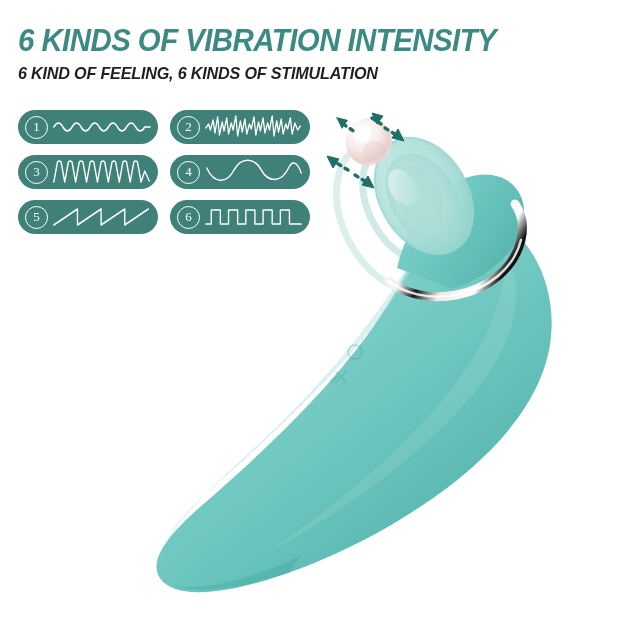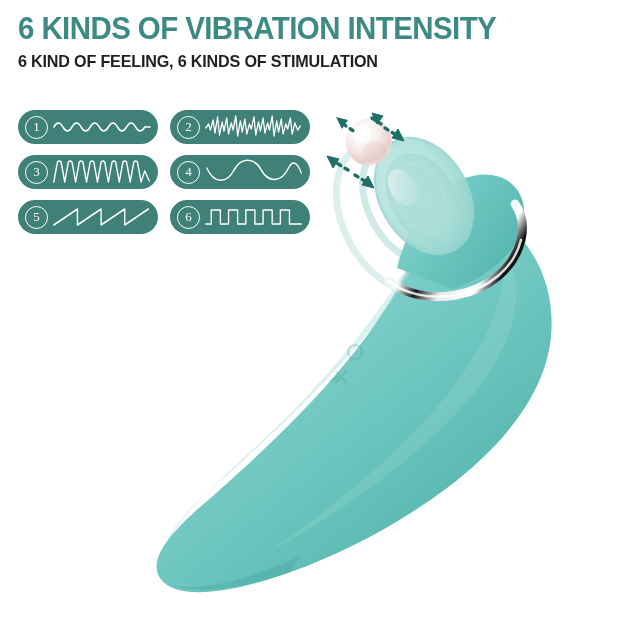--- a/index.html
+++ b/index.html
@@ -4,21 +4,21 @@
 <style>
   html,body{margin:0;padding:0;}
   body{
     width:624px;height:624px;background:#ffffff;
     font-family:"Liberation Sans", sans-serif;
     overflow:hidden;position:relative;
   }
   .stage{position:absolute;inset:0;}
 
   
-  .head-block{position:absolute;left:18px;top:12px;width:600px;}
+  .head-block{position:absolute;left:18px;top:24px;width:600px;font-style:italic;}
   .title{
     font-size:31px;line-height:34px;font-weight:bold;
     color:#3d8a85;letter-spacing:-0.6px;
     transform:scaleX(0.95);transform-origin:left center;
     white-space:nowrap;
   }
   .subtitle{
     margin-top:6px;font-size:17px;line-height:20px;font-weight:bold;
     color:#231f1f;letter-spacing:-0.2px;
     transform:scaleX(0.95);transform-origin:left center;

